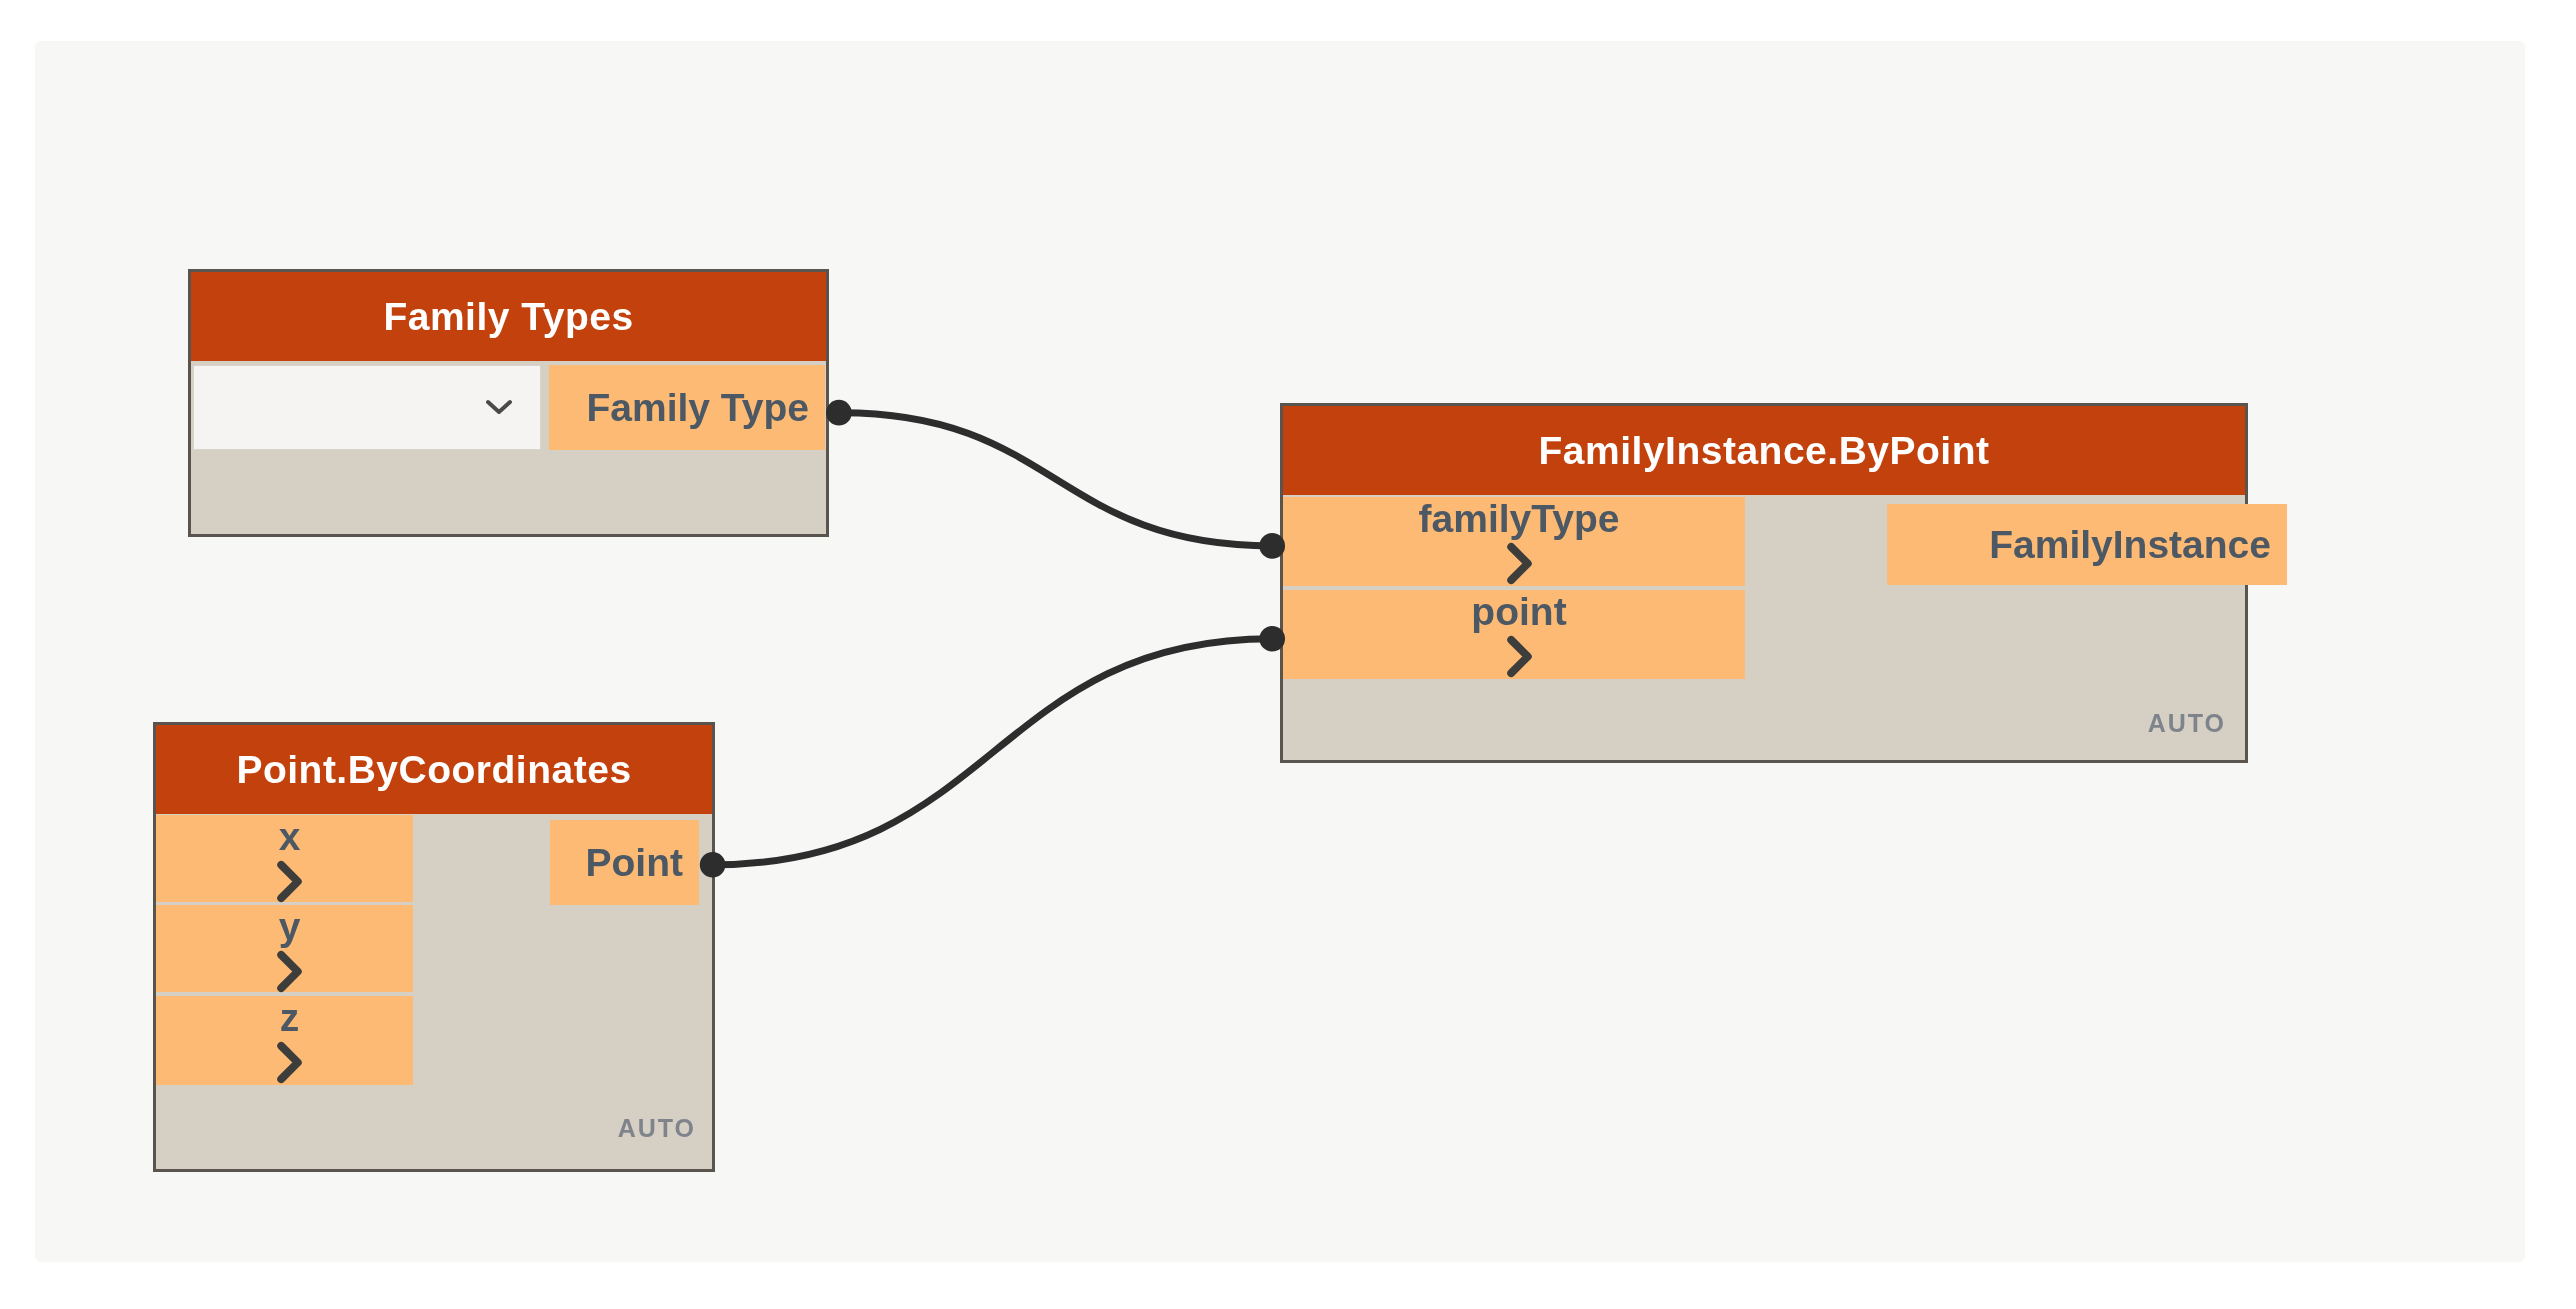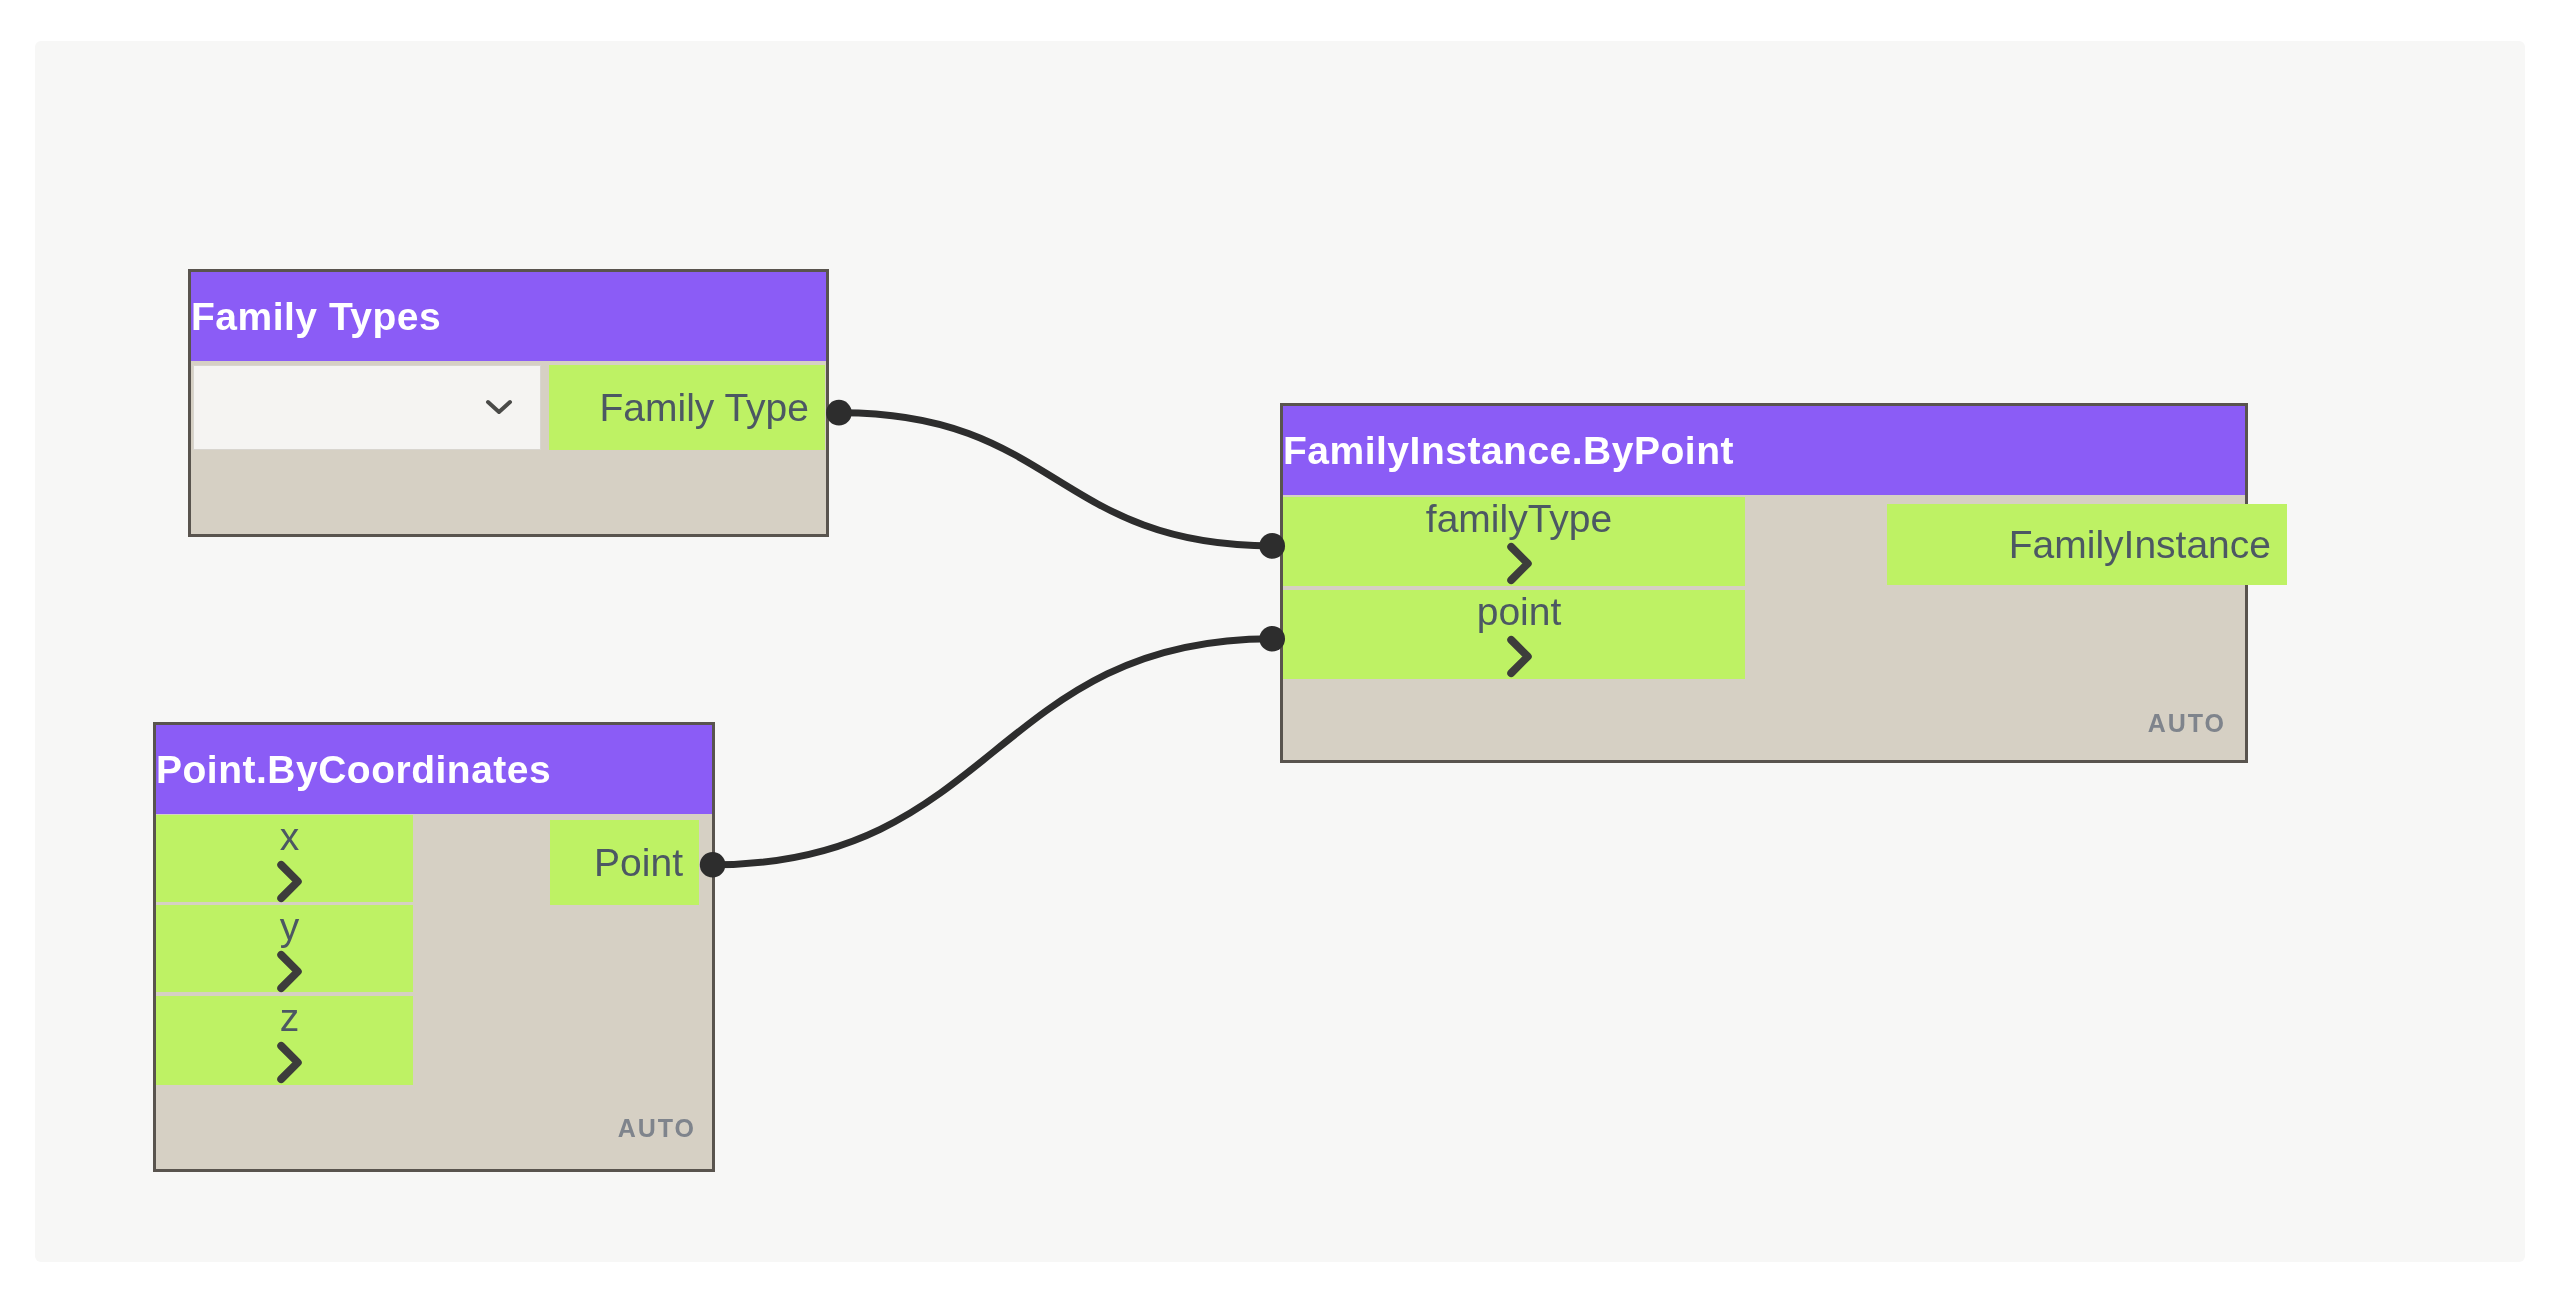--- a/index.html
+++ b/index.html
@@ -30,41 +30,43 @@
     position: absolute;
     border: 3px solid #59544e;
     background: #d6d0c4;
     box-sizing: border-box;
     z-index: 2;
   }
   .node-header {
     position: absolute;
     left: 0; top: 0; right: 0;
     height: 89px;
-    background: #8b5cf6;
+    background: #c2410c;
     display: flex;
     align-items: center;
+    justify-content: center;
   }
   .node-title {
     color: #ffffff;
     font-size: 39px;
     font-weight: bold;
     letter-spacing: 0.5px;
     white-space: nowrap;
   }
   .node-body {
     position: absolute;
     left: 0; top: 89px; right: 0; bottom: 0;
   }
   .cell {
     position: absolute;
-    background: #bef264;
+    background: #fdba74;
     box-sizing: border-box;
     display: flex;
     align-items: center;
+    font-weight: bold;
   }
   .in-row {
     justify-content: space-between;
     padding-left: 24px;
     padding-right: 14px;
     flex-direction: column;
   }
   .port-label {
     color: #4c5863;
     font-size: 39px;

